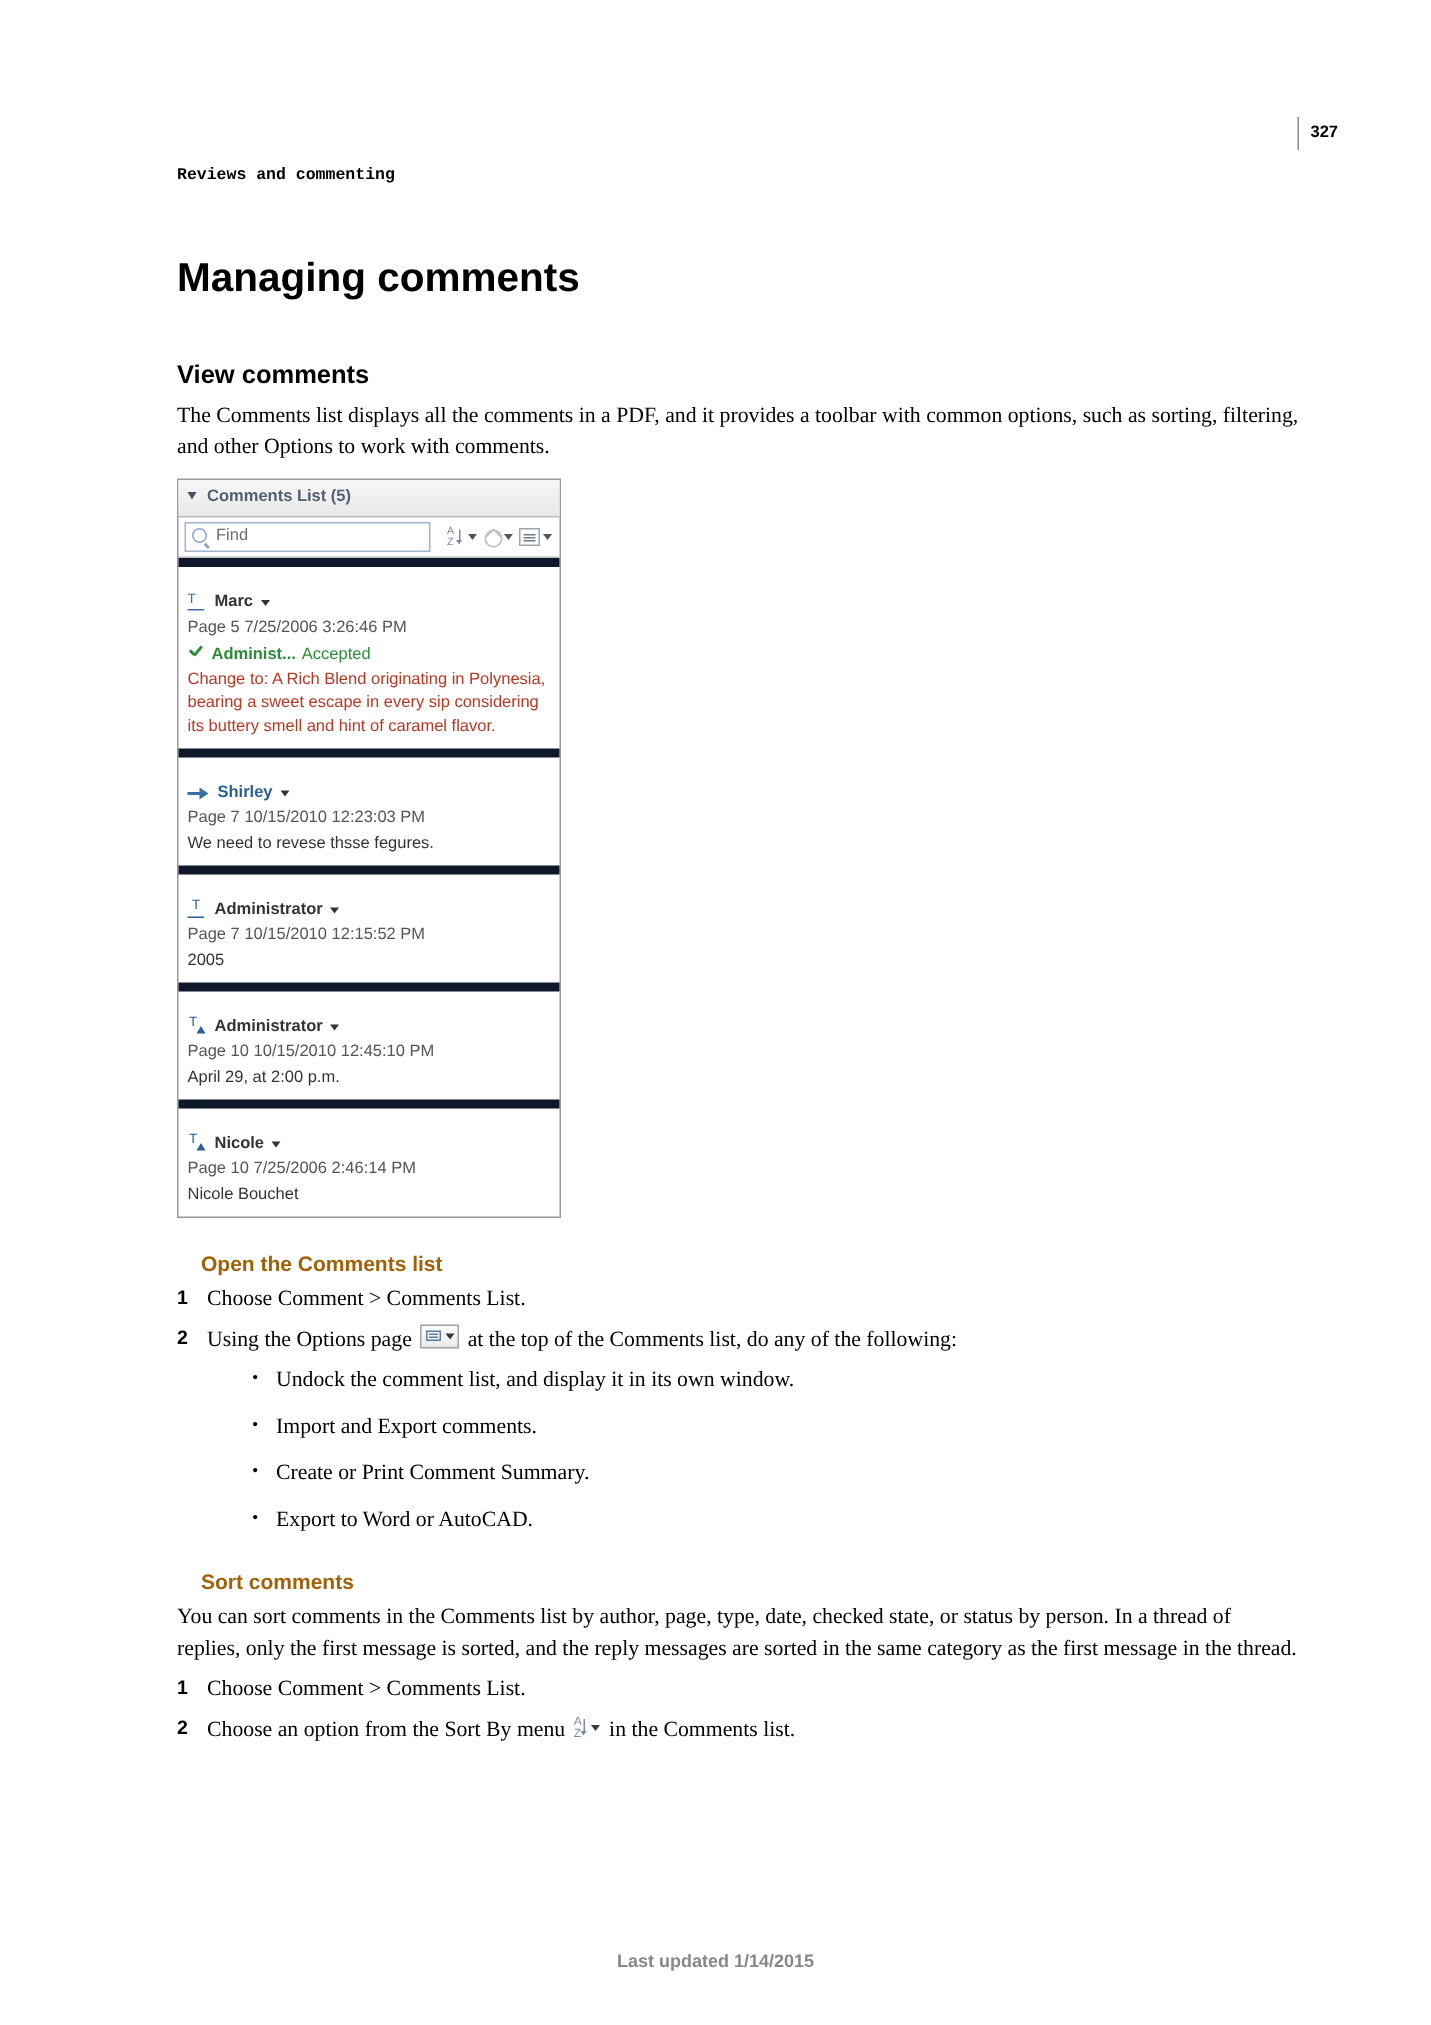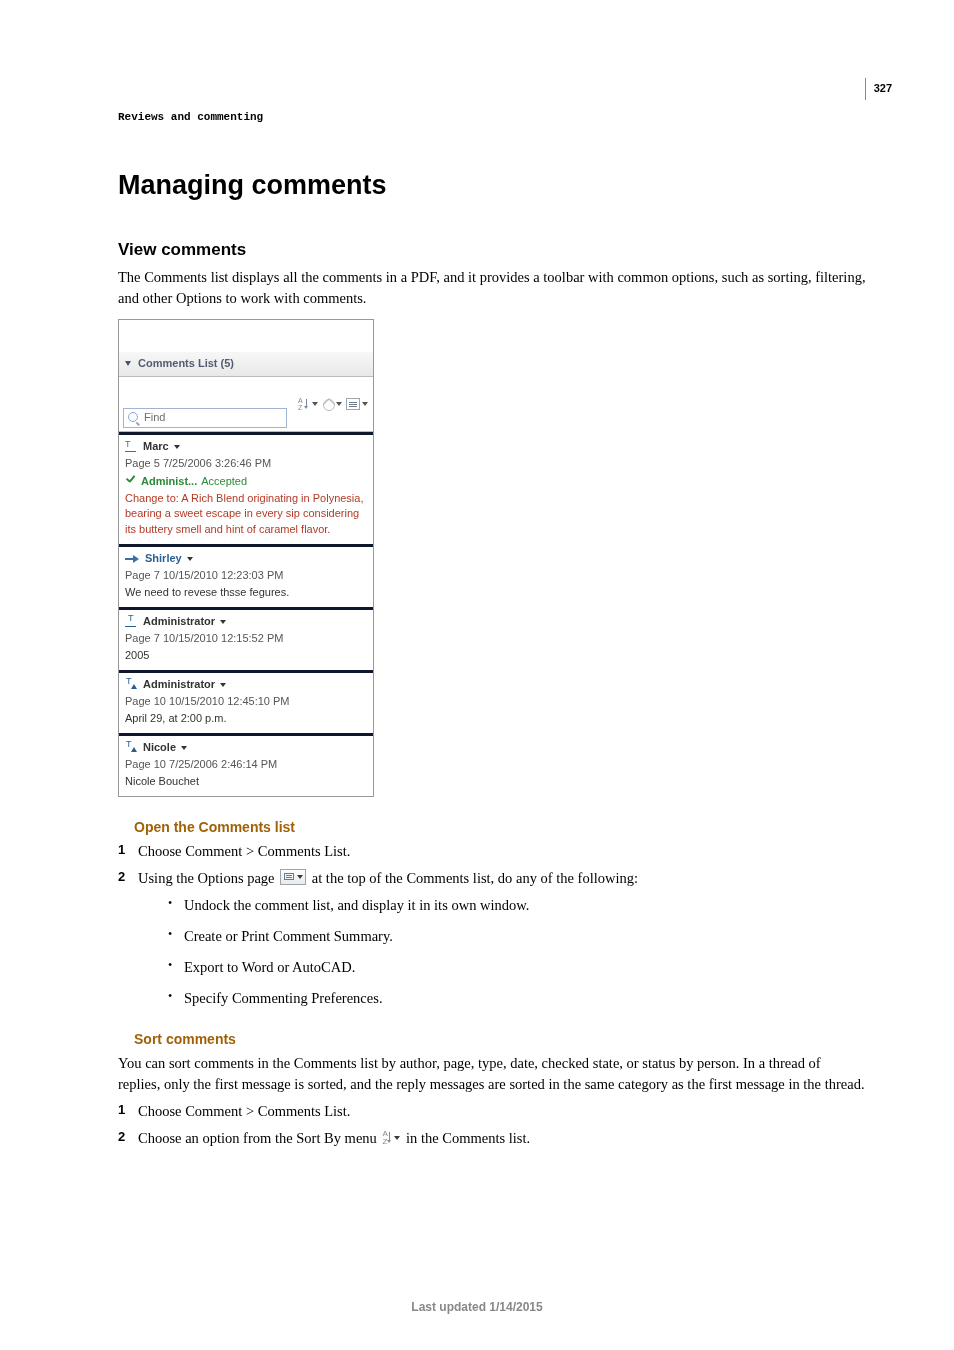--- a/index.html
+++ b/index.html
@@ -173,21 +173,20 @@
     margin-top: 10px;
     background: #fff;
   }
   .panel-header {
     background: linear-gradient(#f7f7f7,#e8e8e8);
     border-bottom: 1px solid #bbb;
     padding: 4px 6px;
     color: #525d71;
     font-weight: 600;
     position: relative;
-    margin-top: 32px;
   }
   .panel-header::before {
     content: "";
     display: inline-block;
     vertical-align: 1px;
     margin-right: 4px;
     border-left: 3px solid transparent;
     border-right: 3px solid transparent;
     border-top: 5px solid #4a5263;
   }
@@ -200,21 +199,20 @@
   .find-box {
     flex: 1;
     display: flex;
     align-items: center;
     height: 18px;
     border: 1px solid #a0b5cf;
     background: #fff;
     padding: 0 4px;
     color: #6d6d6d;
     gap: 4px;
-    margin-top: 28px;
   }
   .icon-mag {
     width: 12px; height: 12px; position: relative; display: inline-block;
   }
   .icon-mag::before {
     content: "";
     position: absolute;
     left: 0; top: 0;
     width: 8px; height: 8px;
     border: 1px solid #8aa7c9;
@@ -248,22 +246,22 @@
   .icon-sortaz .az { position:absolute; left:0; top:-1px; font:7px/7px Arial; color:#7c8a9a; }
   .icon-sortaz .arrow { position:absolute; left:8px; top:1px; width:1px; height:8px; background:#7c8a9a; }
   .icon-sortaz .arrow::after{content:"";position:absolute;left:-2px;bottom:-2px;border-left:2.5px solid transparent;border-right:2.5px solid transparent;border-top:3px solid #7c8a9a;}
   .icon-filter { width:12px;height:12px;position:relative;display:inline-block;}
   .icon-filter::before{content:"";position:absolute;left:1px;top:1px;width:10px;height:10px;border:1.2px solid #b8bdc2;border-radius:50%;}
   .icon-filter::after{content:"";position:absolute;left:3px;top:2px;width:7px;height:7px;border-top:1.2px solid #b8bdc2;border-right:1.2px solid #b8bdc2;transform:rotate(-45deg);}
   .icon-options { width:14px;height:12px;position:relative;display:inline-block;border:1px solid #9da6ae;box-sizing:border-box;}
   .icon-options::before{content:"";position:absolute;left:2px;top:3px;width:8px;height:1px;background:#6c7d8d;box-shadow:0 2px 0 #6c7d8d, 0 4px 0 #6c7d8d;}
 
   .item {
-    border-top: 3px solid #0f172a;
-    padding: 4px 6px 6px 6px;
+    border-top: 6px solid #0f172a;
+    padding: 16px 6px 6px 6px;
   }
   .item:first-of-type { border-top: none; }
   .item .author-row {
     display: flex;
     align-items: center;
     gap: 4px;
     font-weight: 700;
     font-size: 11px;
     color: #333;
   }
@@ -421,23 +419,23 @@
   <ol class="num">
     <li>
       <span class="num-marker">1</span>
       <span>Choose Comment &gt; Comments List.</span>
     </li>
     <li>
       <span class="num-marker">2</span>
       <span>Using the Options page </span><span class="inline-icon options"><span class="lines"></span></span><span> at the top of the Comments list, do any of the following:</span>
       <ul class="bul">
         <li>Undock the comment list, and display it in its own window.</li>
+        <li>Import and Export comments.</li>
         <li>Create or Print Comment Summary.</li>
         <li>Export to Word or AutoCAD.</li>
-        <li>Specify Commenting Preferences.</li>
       </ul>
     </li>
   </ol>
 
   <h3 class="small-title">Sort comments</h3>
   <p class="body">You can sort comments in the Comments list by author, page, type, date, checked state, or status by person. In a thread of replies, only the first message is sorted, and the reply messages are sorted in the same category as the first message in the thread.</p>
 
   <ol class="num">
     <li>
       <span class="num-marker">1</span>

